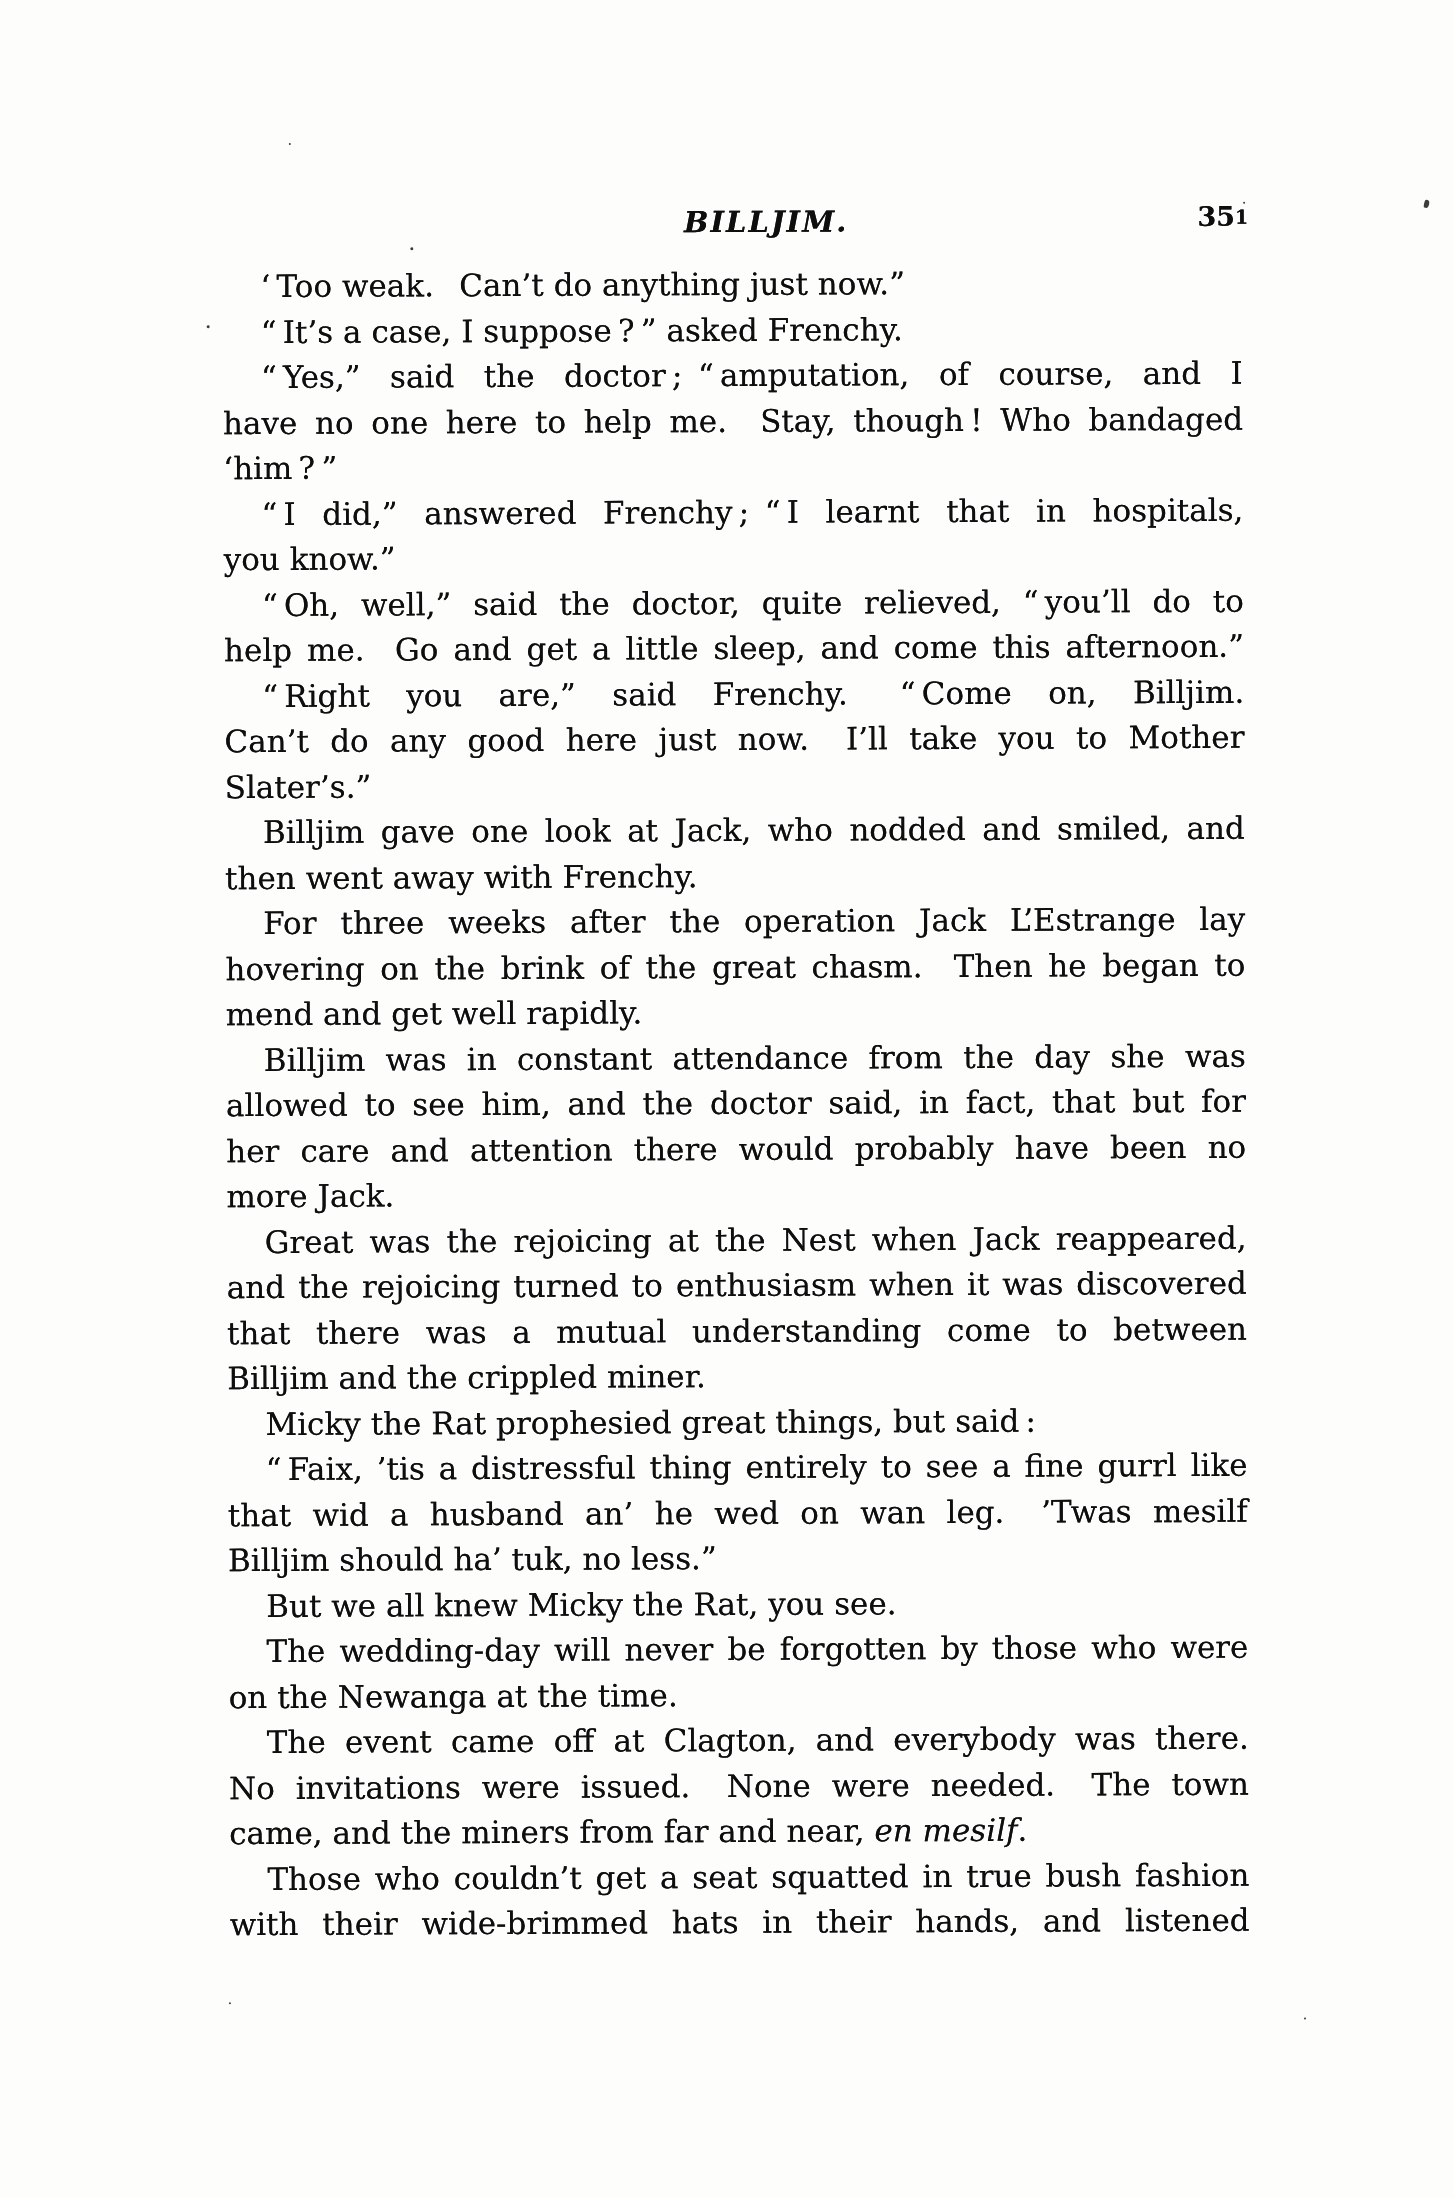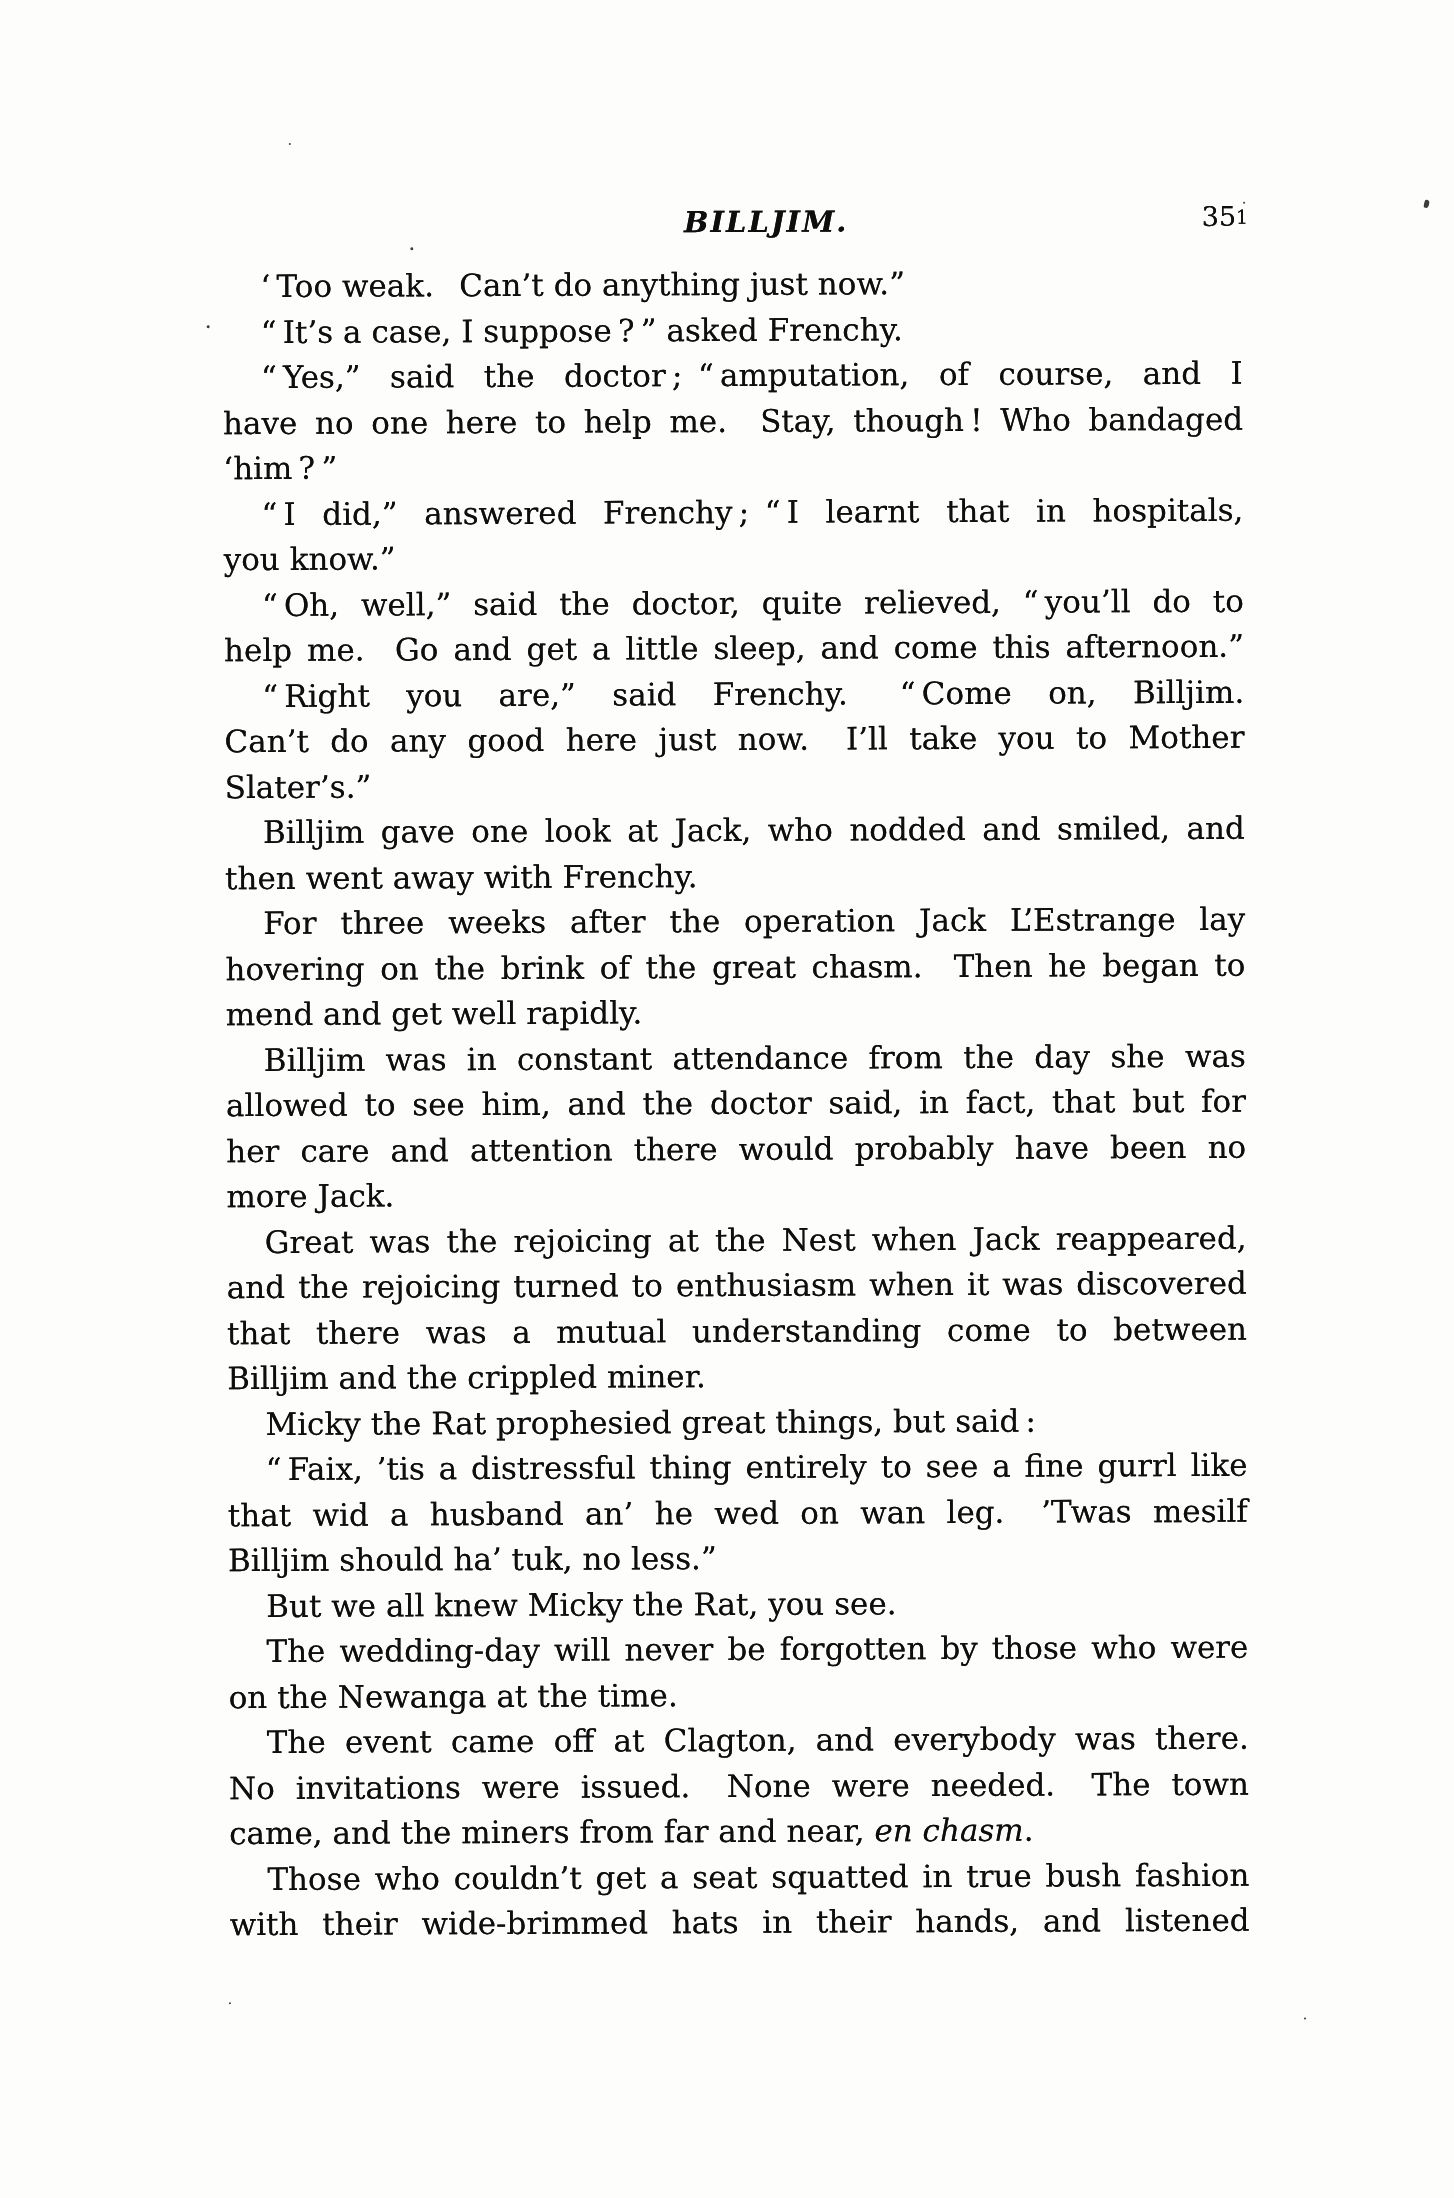--- a/index.html
+++ b/index.html
@@ -35,21 +35,21 @@
     font-style: italic;
     font-weight: 700;
     font-size: 29px;
     letter-spacing: 2px;
     text-shadow: 0 0 0.6px rgba(0,0,0,0.8);
   }
   .page-number {
     position: absolute;
     right: -6px;
     top: -2px;
-    font-weight: 400;
+    font-weight: 700;
     font-size: 27px;
     text-shadow: 0 0 0.5px rgba(0,0,0,0.8);
   }
   .page-number .pn-small {
     font-size: 19px;
     vertical-align: 2px;
   }
   .text-block {
     position: absolute;
     top: 262px;
@@ -128,18 +128,18 @@
       <div class="line">Billjim and the crippled miner.</div>
       <div class="line indent">Micky the Rat prophesied great things, but said :</div>
       <div class="line indent justify">“ Faix, ’tis a distressful thing entirely to see a fine gurrl like</div>
       <div class="line justify">that wid a husband an’ he wed on wan leg.  ’Twas mesilf</div>
       <div class="line">Billjim should ha’ tuk, no less.”</div>
       <div class="line indent">But we all knew Micky the Rat, you see.</div>
       <div class="line indent justify">The wedding-day will never be forgotten by those who were</div>
       <div class="line">on the Newanga at the time.</div>
       <div class="line indent justify">The event came off at Clagton, and everybody was there.</div>
       <div class="line justify">No invitations were issued.  None were needed.  The town</div>
-      <div class="line"><span>came, and the miners from far and near, </span><span class="it">en chasm</span><span>.</span></div>
+      <div class="line"><span>came, and the miners from far and near, </span><span class="it">en mesilf</span><span>.</span></div>
       <div class="line indent justify">Those who couldn’t get a seat squatted in true bush fashion</div>
       <div class="line justify">with their wide-brimmed hats in their hands, and listened</div>
     </div>
 
 </div>
 
 </body></html>

